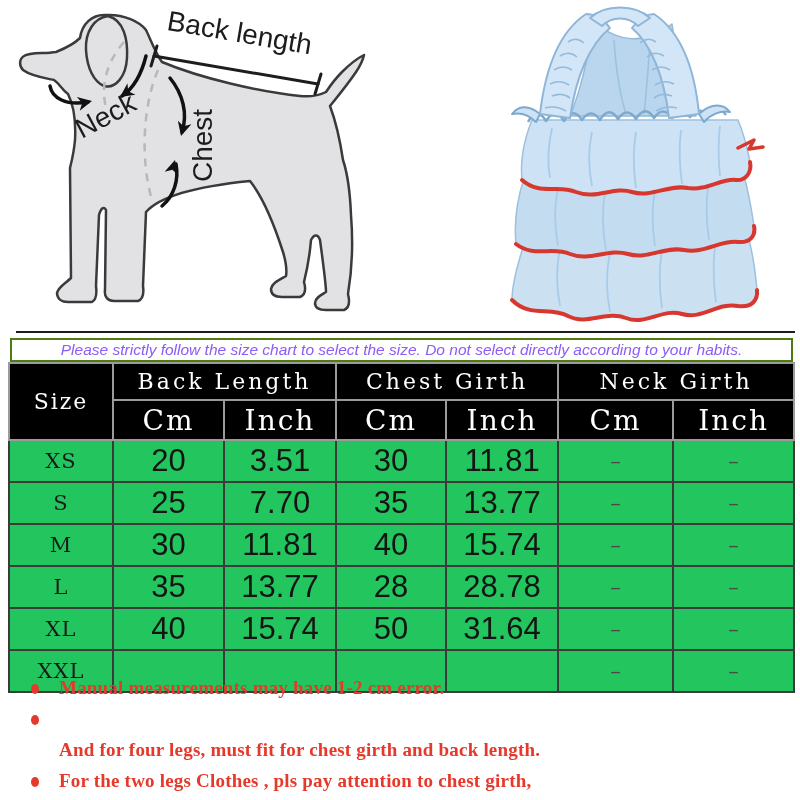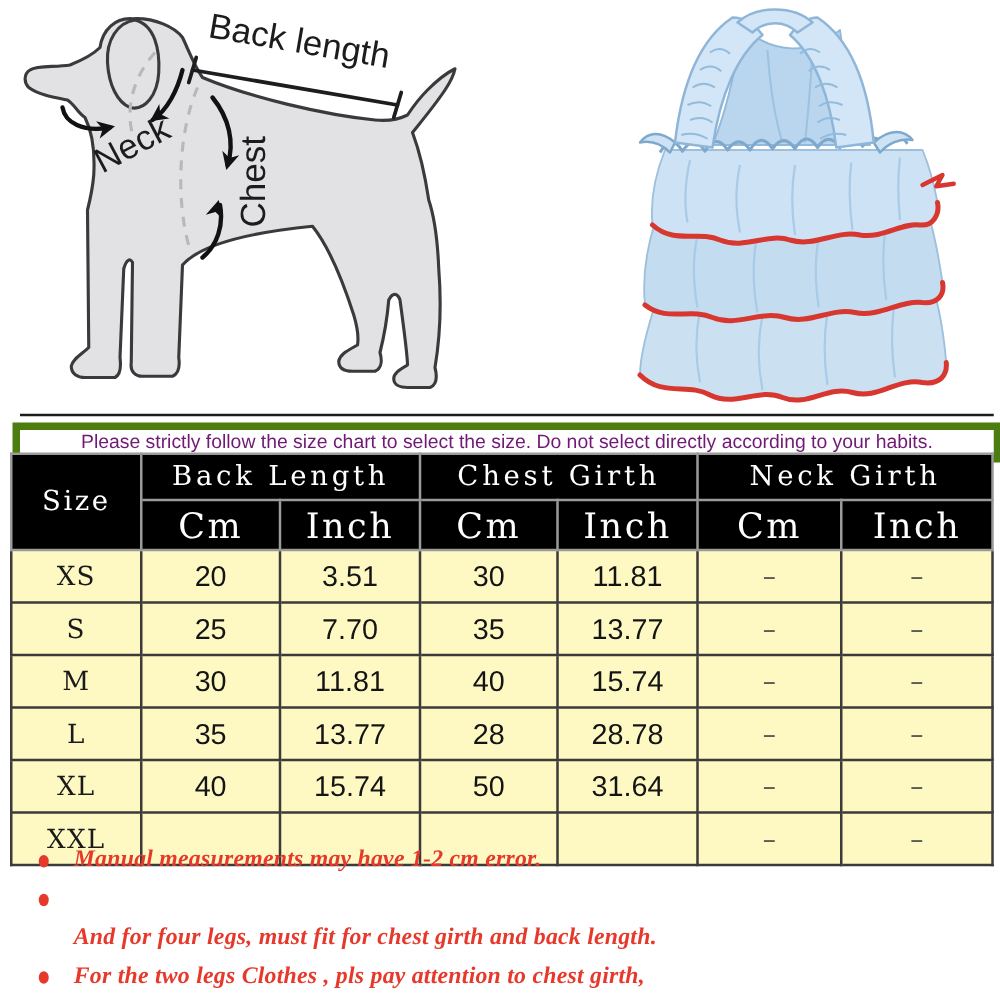--- a/index.html
+++ b/index.html
@@ -8,47 +8,47 @@
 
   
   .top-section { position:absolute; top:0; left:0; width:800px; height:333px; }
   .dog-svg   { position:absolute; top:0; left:0; }
   .dress-svg { position:absolute; top:0; left:400px; }
   .hairline  { position:absolute; top:331px; left:16px; width:779px; height:0;
                border-top:2px solid #1c1c1c; }
 
   
   .warning-bar { position:absolute; top:338px; left:10px; width:779px; height:20px;
-                 border:6px solid #4d7c0f; background:#fff; text-align:center;
-                 line-height:20px; font-size:15.5px; color:#701a75; white-space:nowrap; }
+                 border:2px solid #4d7c0f; background:#fff; text-align:center;
+                 line-height:20px; font-size:15.5px; color:#8b5cf6; white-space:nowrap;font-style:italic; }
 
   
   table.size-table { position:absolute; top:362px; left:8px; width:785px;
                      border-collapse:collapse; table-layout:fixed;
                      border:2.5px solid #1c1c1c; }
   table.size-table th { background:#000; color:#fff; font-weight:normal;
                         border:2px solid #9b9b9b; text-align:center; vertical-align:middle;
                         font-family:"DejaVu Serif", serif; }
   th.group  { height:33px; font-size:22px; letter-spacing:3px; }
   th.corner { font-size:22px; letter-spacing:2px; }
   th.unit   { height:36px; font-size:28px; letter-spacing:2px; }
-  table.size-table td { border:2px solid #3b3b3b; background:#fef9c3; height:38px;
+  table.size-table td { border:2px solid #3b3b3b; background:#22c55e; height:38px;
                         text-align:center; vertical-align:middle; }
   td.size-label { font-family:"DejaVu Serif", serif; font-size:21px; color:#1a1a1a; letter-spacing:1px; }
-  td.num  { font-family:"Liberation Sans", sans-serif; font-size:23px; color:#141414; }
+  td.num  { font-family:"Liberation Sans", sans-serif; font-size:31px; color:#141414; }
   td.dash { font-family:"DejaVu Serif", serif; font-size:21px; color:#4a4a4a; }
 
   
   .notes { position:absolute; top:672px; left:31px; width:760px; }
   .note  { display:flex; align-items:center; height:31px; }
   .note-bullet { flex:0 0 auto; width:8px; height:10px; border-radius:50%;
                  background:#e6392c; margin-right:20px; margin-top:2px; }
   .note-bullet.hidden { visibility:hidden; }
   .note-text { font-family:"Liberation Serif", serif; font-weight:bold; font-size:19px;
-               color:#e6392c; white-space:nowrap; letter-spacing:0.2px;font-style:italic; }
+               color:#e6392c; white-space:nowrap; letter-spacing:0.2px; }
 </style>
 </head>
 <body>
 
 <div class="page">
 
   <div class="top-section">
 
     <svg class="dog-svg" width="400" height="333" viewBox="0 0 400 333">
       <g>

